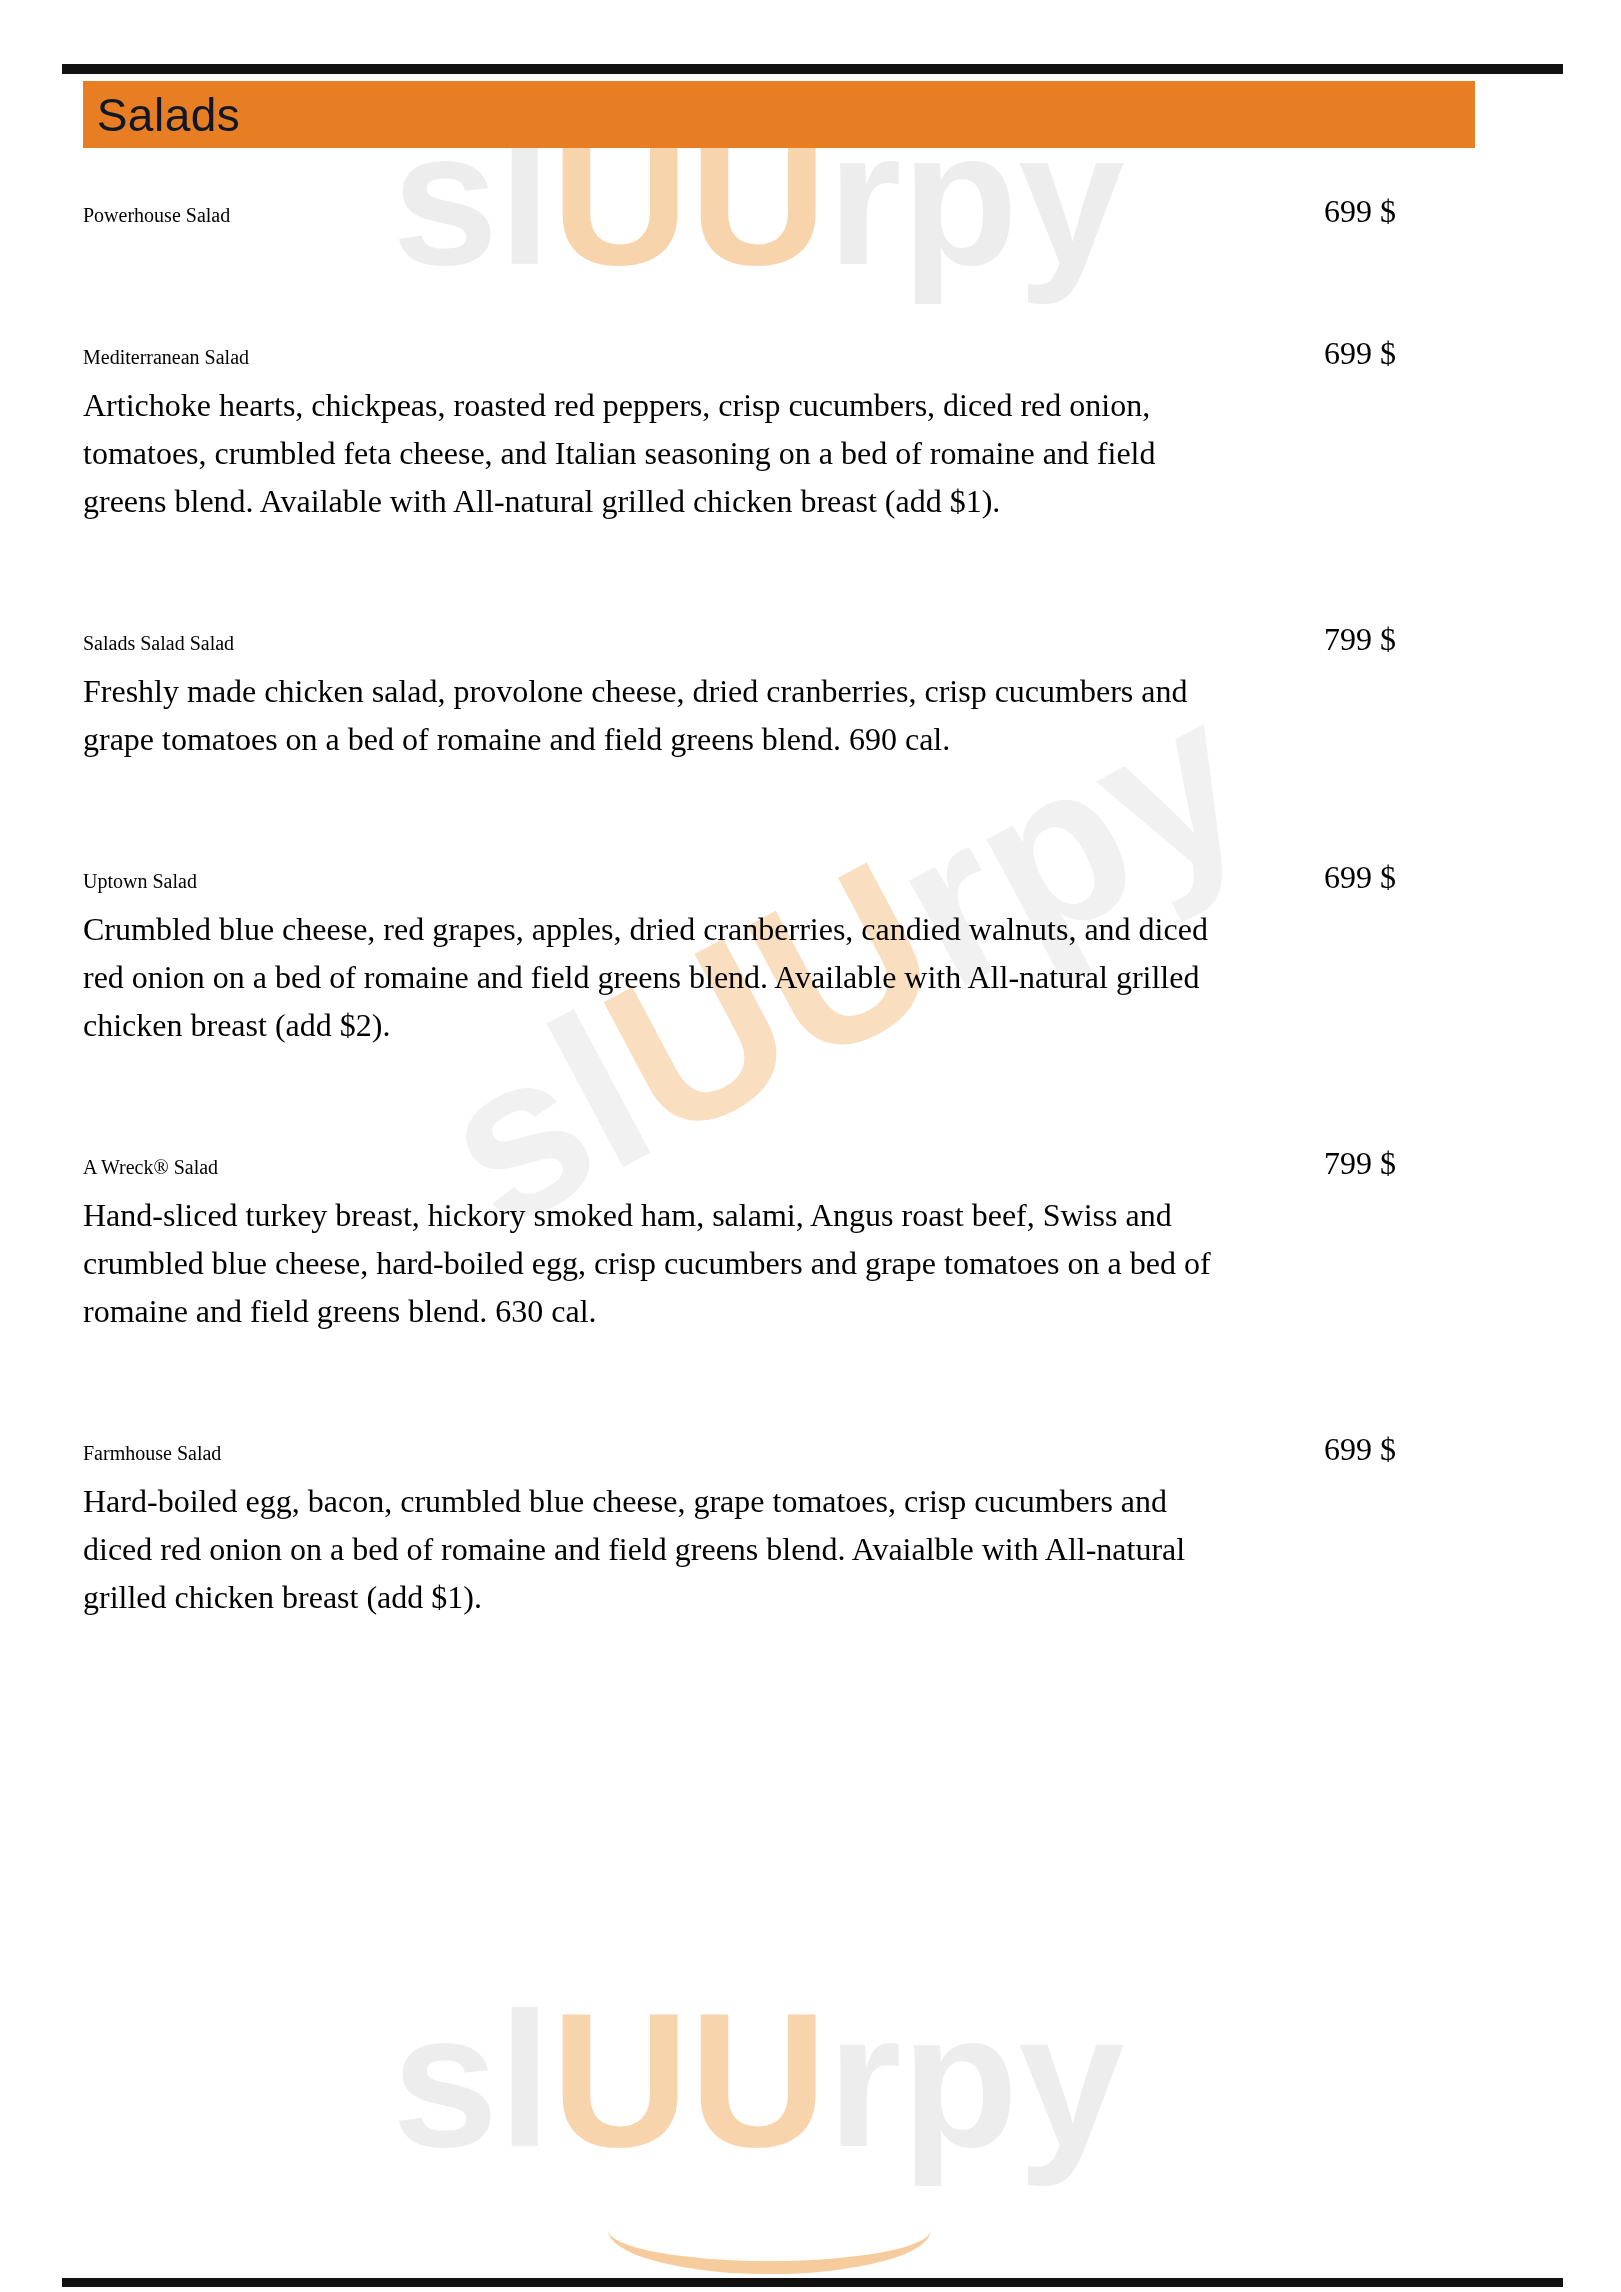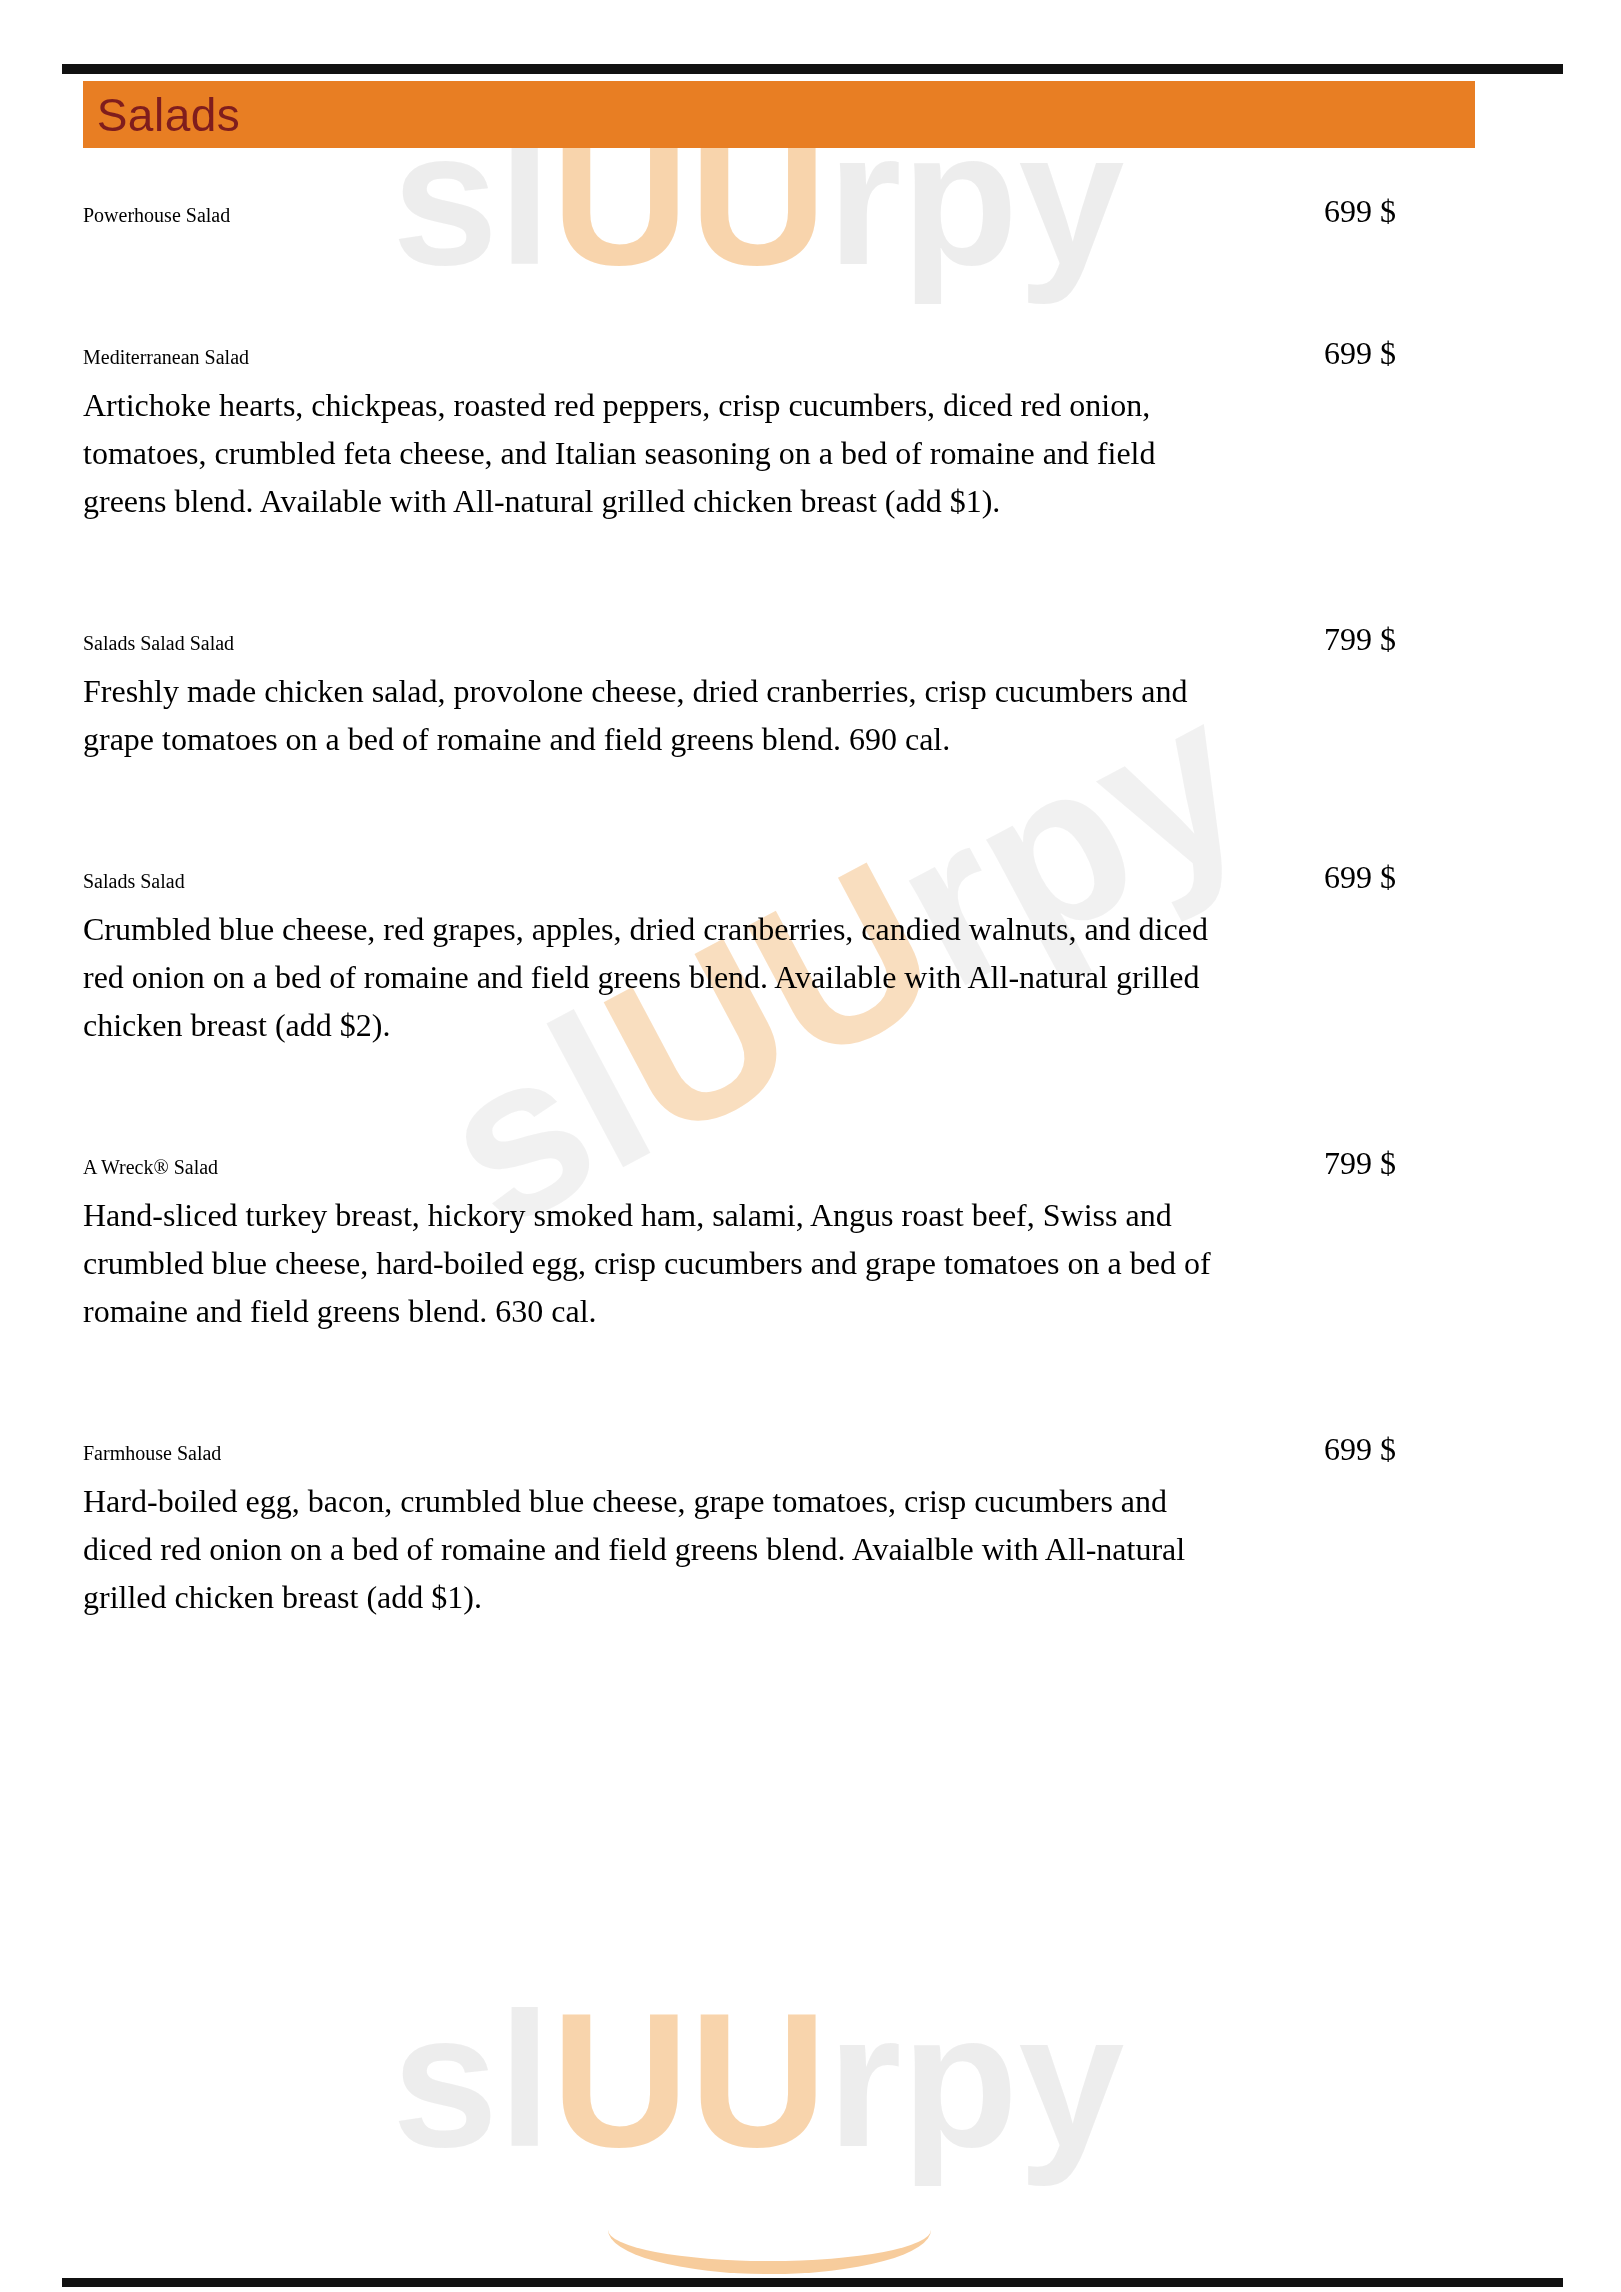--- a/index.html
+++ b/index.html
@@ -41,21 +41,21 @@
     height: 67px;
     background: #E87E23;
     display: flex;
     align-items: center;
     padding-left: 13.7px;
   }
   .section-title {
     font-family: "Liberation Sans", sans-serif;
     font-size: 46px;
     font-weight: 400;
-    color: #7f1d1d;
+    color: #0f172a;
     letter-spacing: 0.5px;
   }
   .menu-items {
     margin-top: 39px;
   }
   .menu-item {
     width: 1313px;
     margin-bottom: 90px;
   }
   .menu-item:last-child { margin-bottom: 16px; }
@@ -161,21 +161,21 @@
       <div class="menu-item">
         <div class="item-header">
           <span class="item-name">Salads Salad Salad</span>
           <span class="item-price">799 $</span>
         </div>
         <div class="item-desc">Freshly made chicken salad, provolone cheese, dried cranberries, crisp cucumbers and grape tomatoes on a bed of romaine and field greens blend. 690 cal.</div>
       </div>
 
       <div class="menu-item">
         <div class="item-header">
-          <span class="item-name">Salads Salad</span>
+          <span class="item-name">Uptown Salad</span>
           <span class="item-price">699 $</span>
         </div>
         <div class="item-desc">Crumbled blue cheese, red grapes, apples, dried cranberries, candied walnuts, and diced red onion on a bed of romaine and field greens blend. Available with All-natural grilled chicken breast (add $2).</div>
       </div>
 
       <div class="menu-item">
         <div class="item-header">
           <span class="item-name">A Wreck® Salad</span>
           <span class="item-price">799 $</span>
         </div>

